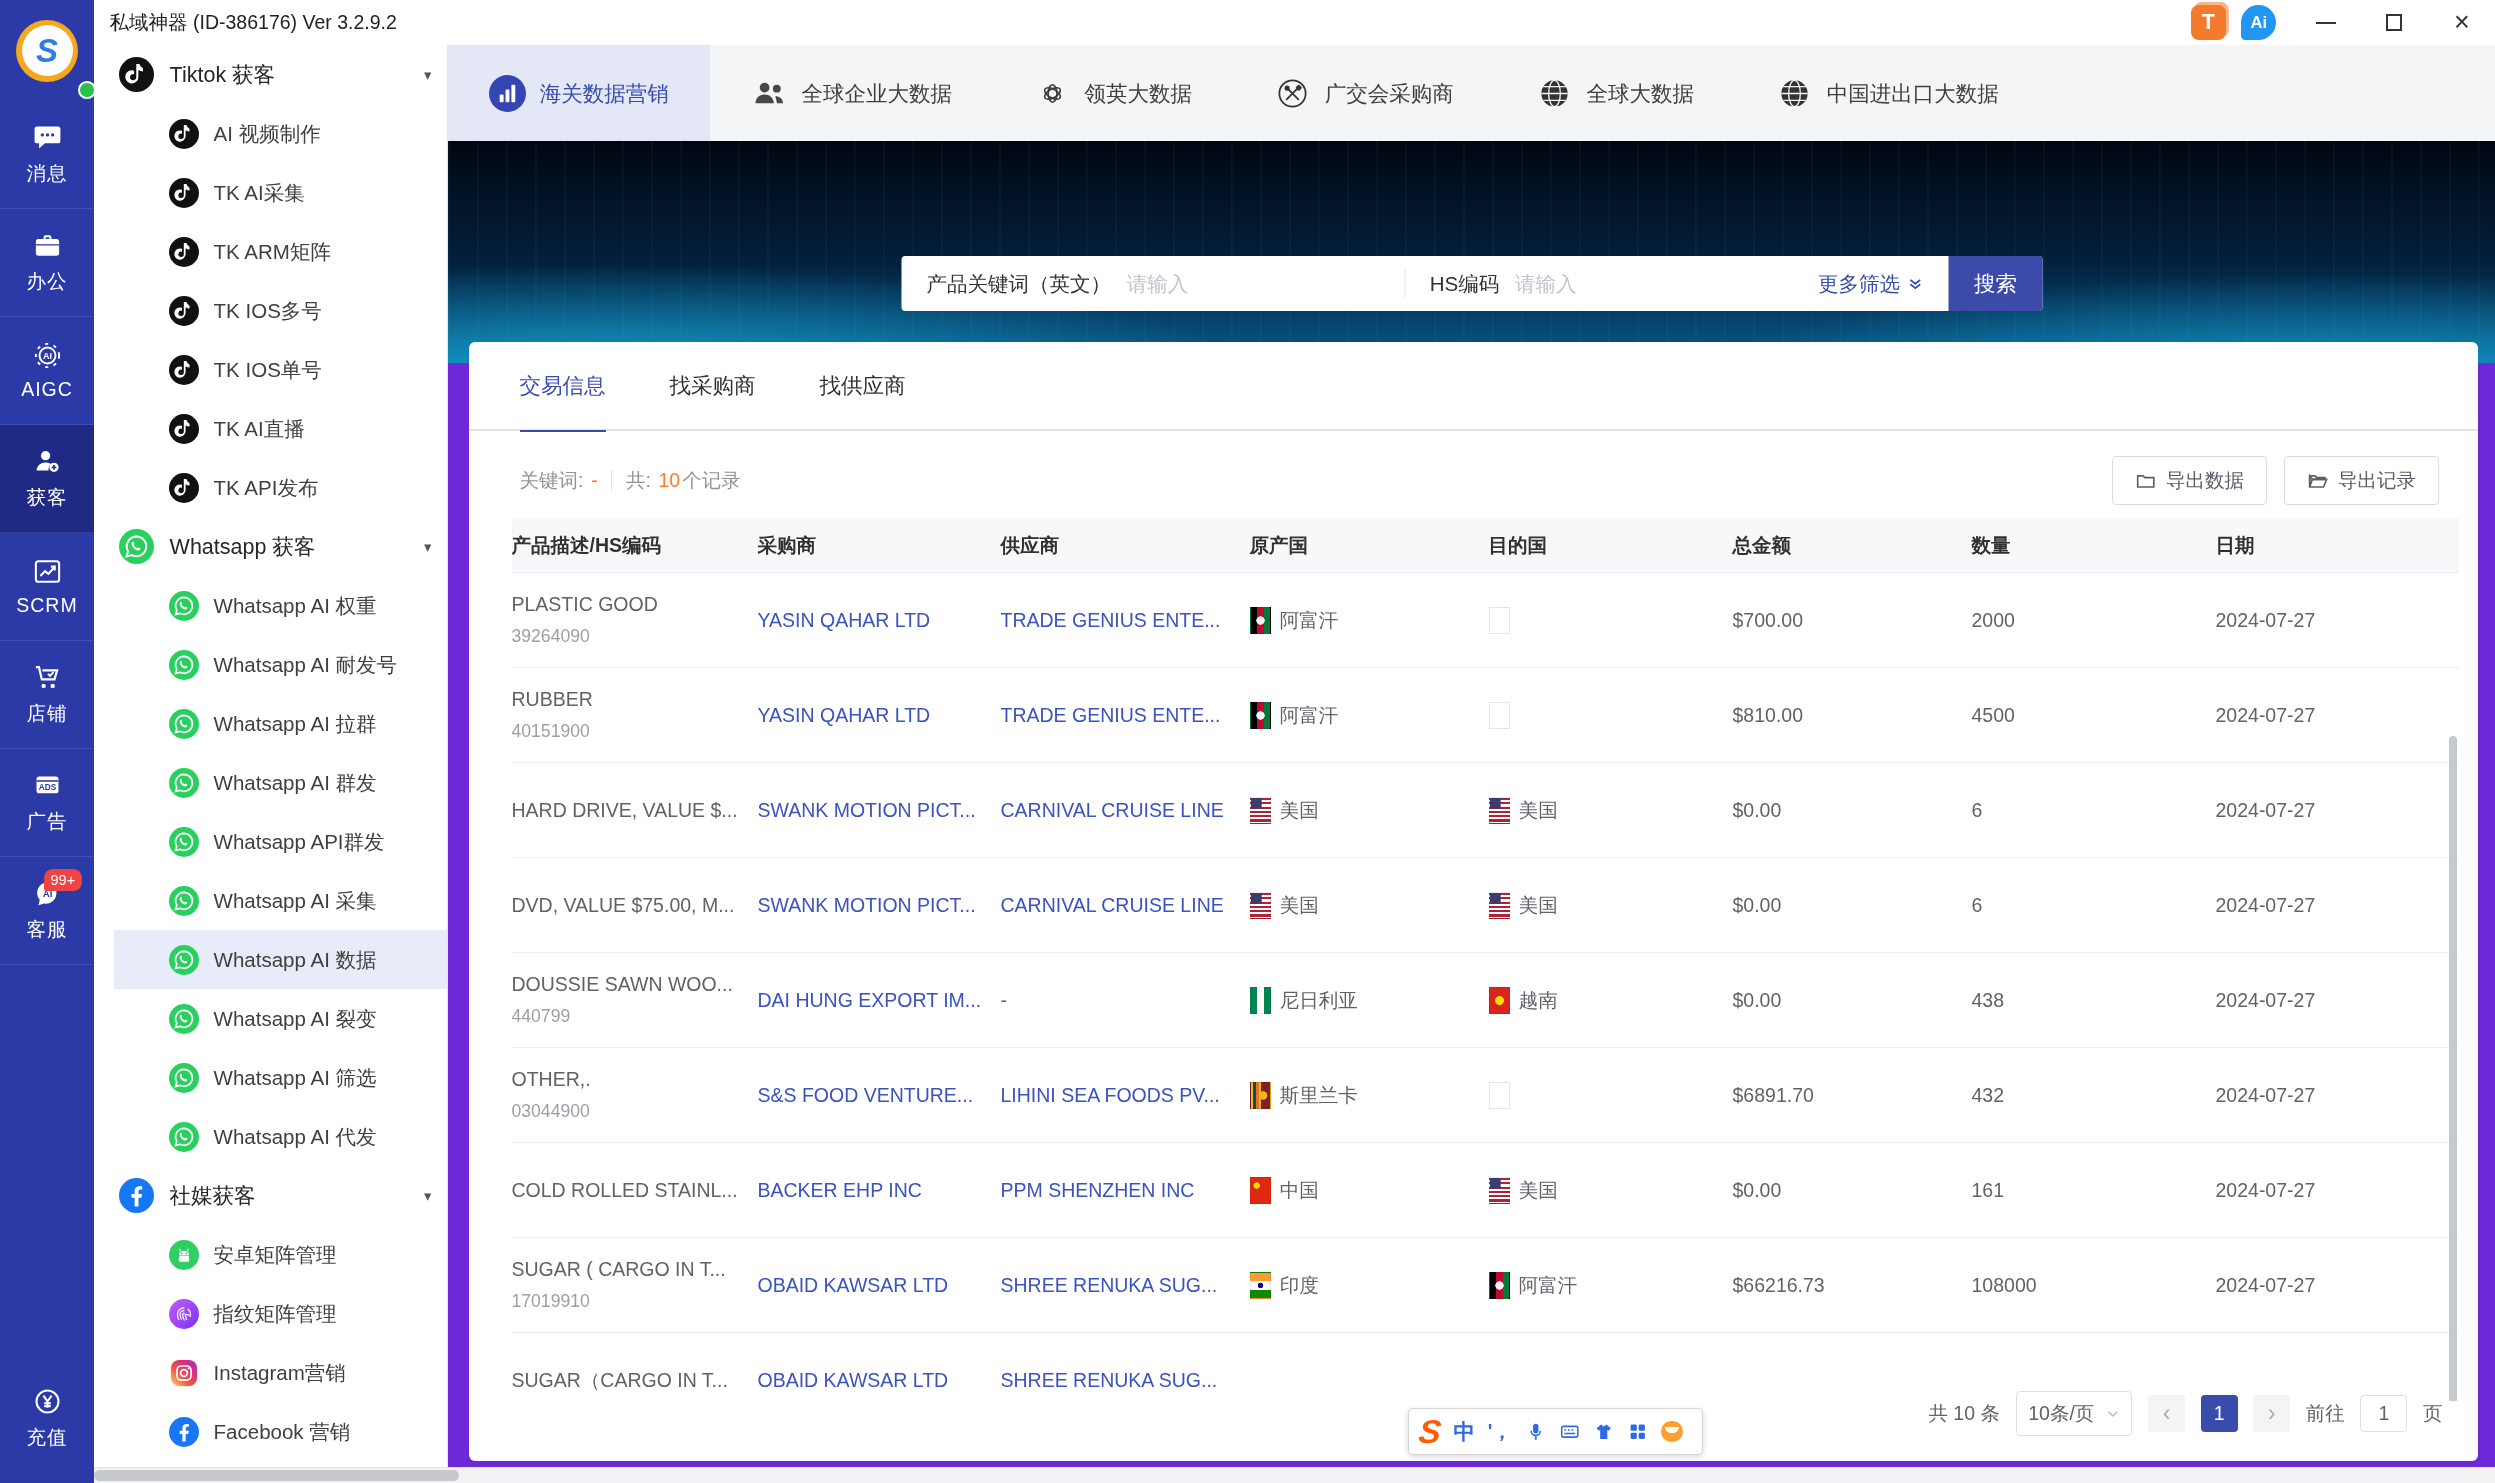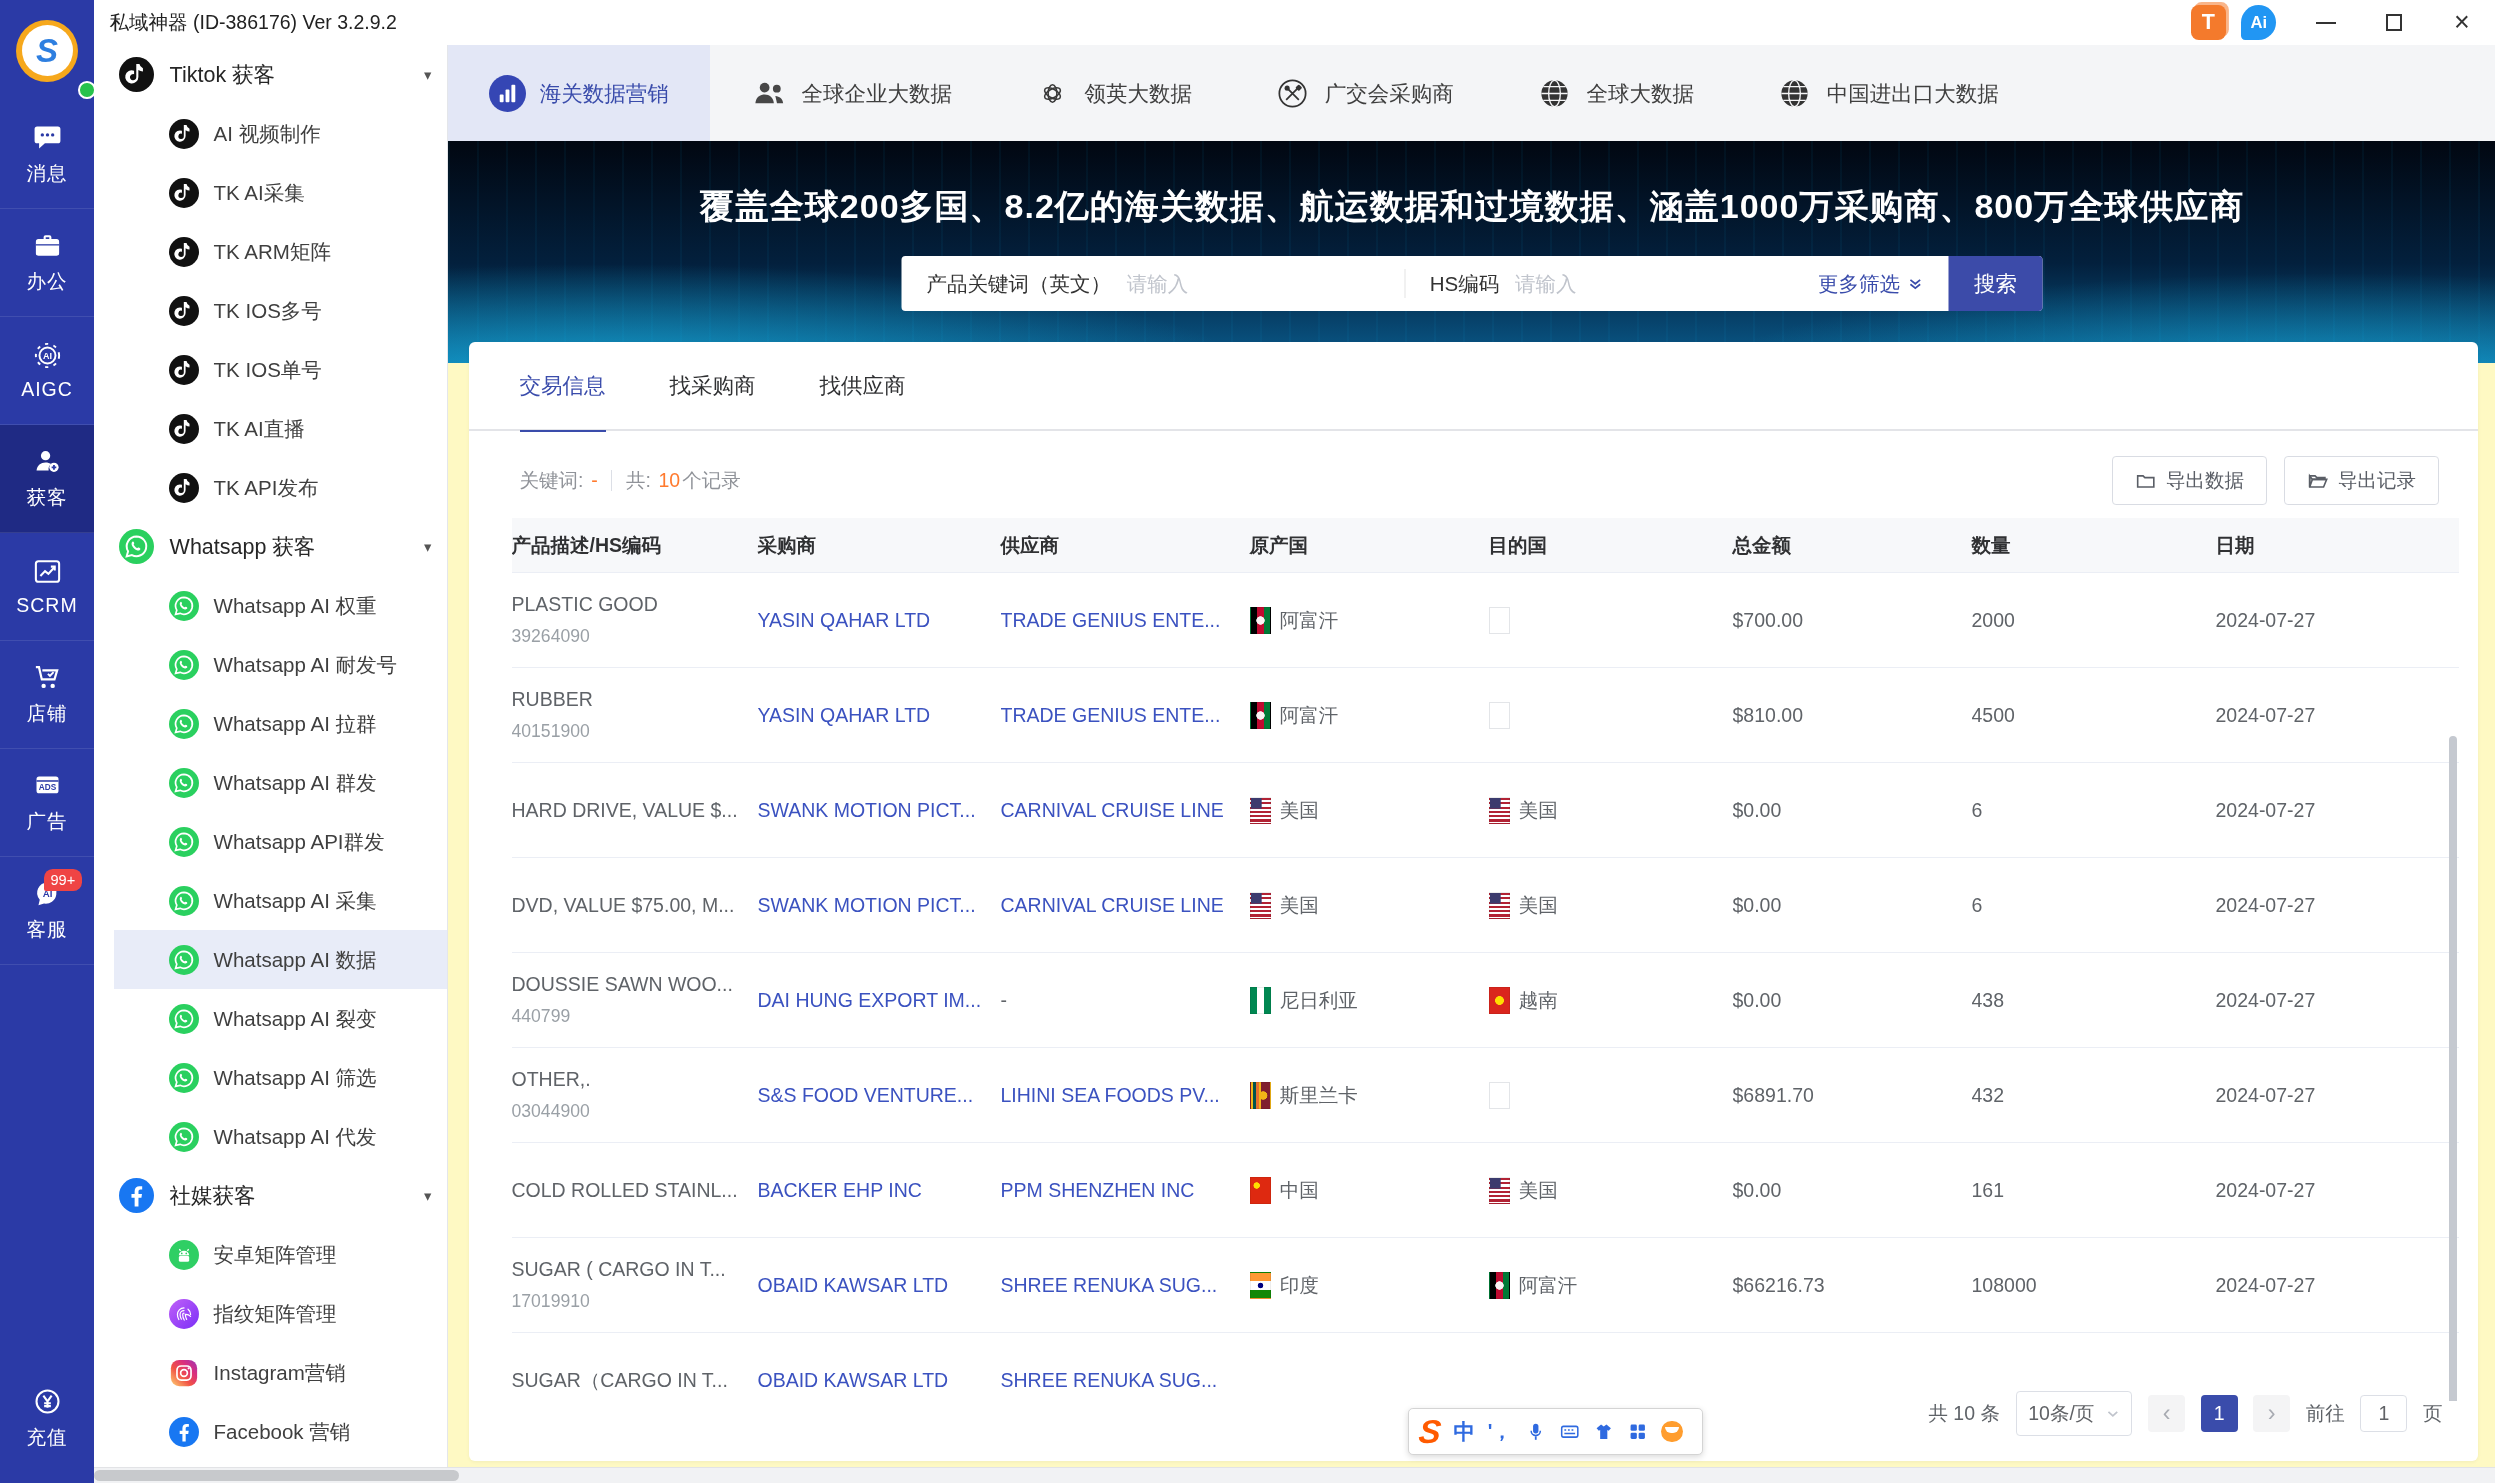--- a/index.html
+++ b/index.html
@@ -45,21 +45,21 @@
   .sgroup-h .sicon{width:35px;height:35px;flex:0 0 35px;}
   .sgroup-h .slabel{margin-left:15.6px;font-size:21.5px;color:#262626;}
   .chev{position:absolute;right:15.6px;font-size:14.6px;color:#555;}
   .sitem{height:59px;display:flex;align-items:center;padding-left:55px;cursor:pointer;margin-left:20px;}
   .sitem.active{background:#e8ecf8;}
   .sitem .sicon{width:30px;height:30px;flex:0 0 30px;}
   .sitem .slabel{margin-left:14.6px;font-size:20.5px;color:#3f3f3f;}
   .sicon svg{width:100%;height:100%;display:block;}
 
   
-  .main{position:absolute;left:448px;top:45px;right:0;bottom:15.6px;background:#fef9c3;}
+  .main{position:absolute;left:448px;top:45px;right:0;bottom:15.6px;background:#6d28d9;}
 
   .topnav{position:absolute;left:0;top:0;right:0;height:96px;background:#f4f5f7;display:flex;align-items:stretch;}
   .ntab{display:flex;align-items:center;padding:0 41px;cursor:pointer;font-size:21.5px;color:#3f3f3f;gap:13.7px;}
   .ntab.active{background:#e3e7f6;color:#3a4cab;}
   .nicon{width:37px;height:37px;}
   .nicon svg{width:100%;height:100%;}
 
   .banner{position:absolute;left:0;top:96px;right:0;height:222px;overflow:hidden;
     background:
       repeating-linear-gradient(90deg, rgba(0,190,255,.05) 0 2px, transparent 2px 29px),
@@ -556,21 +556,20 @@
               <g stroke="#f5f5f7" stroke-width="1.4" fill="none">
                 <ellipse cx="19" cy="19" rx="6" ry="13.5"></ellipse>
                 <path d="M5.5 19h27M7.5 12h23M7.5 26h23"></path>
               </g>
             </svg></span>
           <span>中国进出口大数据</span>
         </div>
       </div>
 
     <div class="banner">
-      <div class="headline">覆盖全球200多国、8.2亿的海关数据、航运数据和过境数据、涵盖1000万采购商、800万全球供应商</div>
       <div class="searchbar">
         <span class="s-label first">产品关键词（英文）</span>
         <input class="s-input" placeholder="请输入" style="">
         <span class="s-div"></span>
         <span class="s-label" style="margin-left:24px">HS编码</span>
         <input class="s-input" placeholder="请输入" style="">
         <span class="more">
           <span>更多筛选</span>
           <svg width="15.6" height="15.6" viewBox="0 0 16 16" fill="none" stroke="#3a4cab" stroke-width="1.8">
               <path d="M3 4l5 4 5-4"></path>

